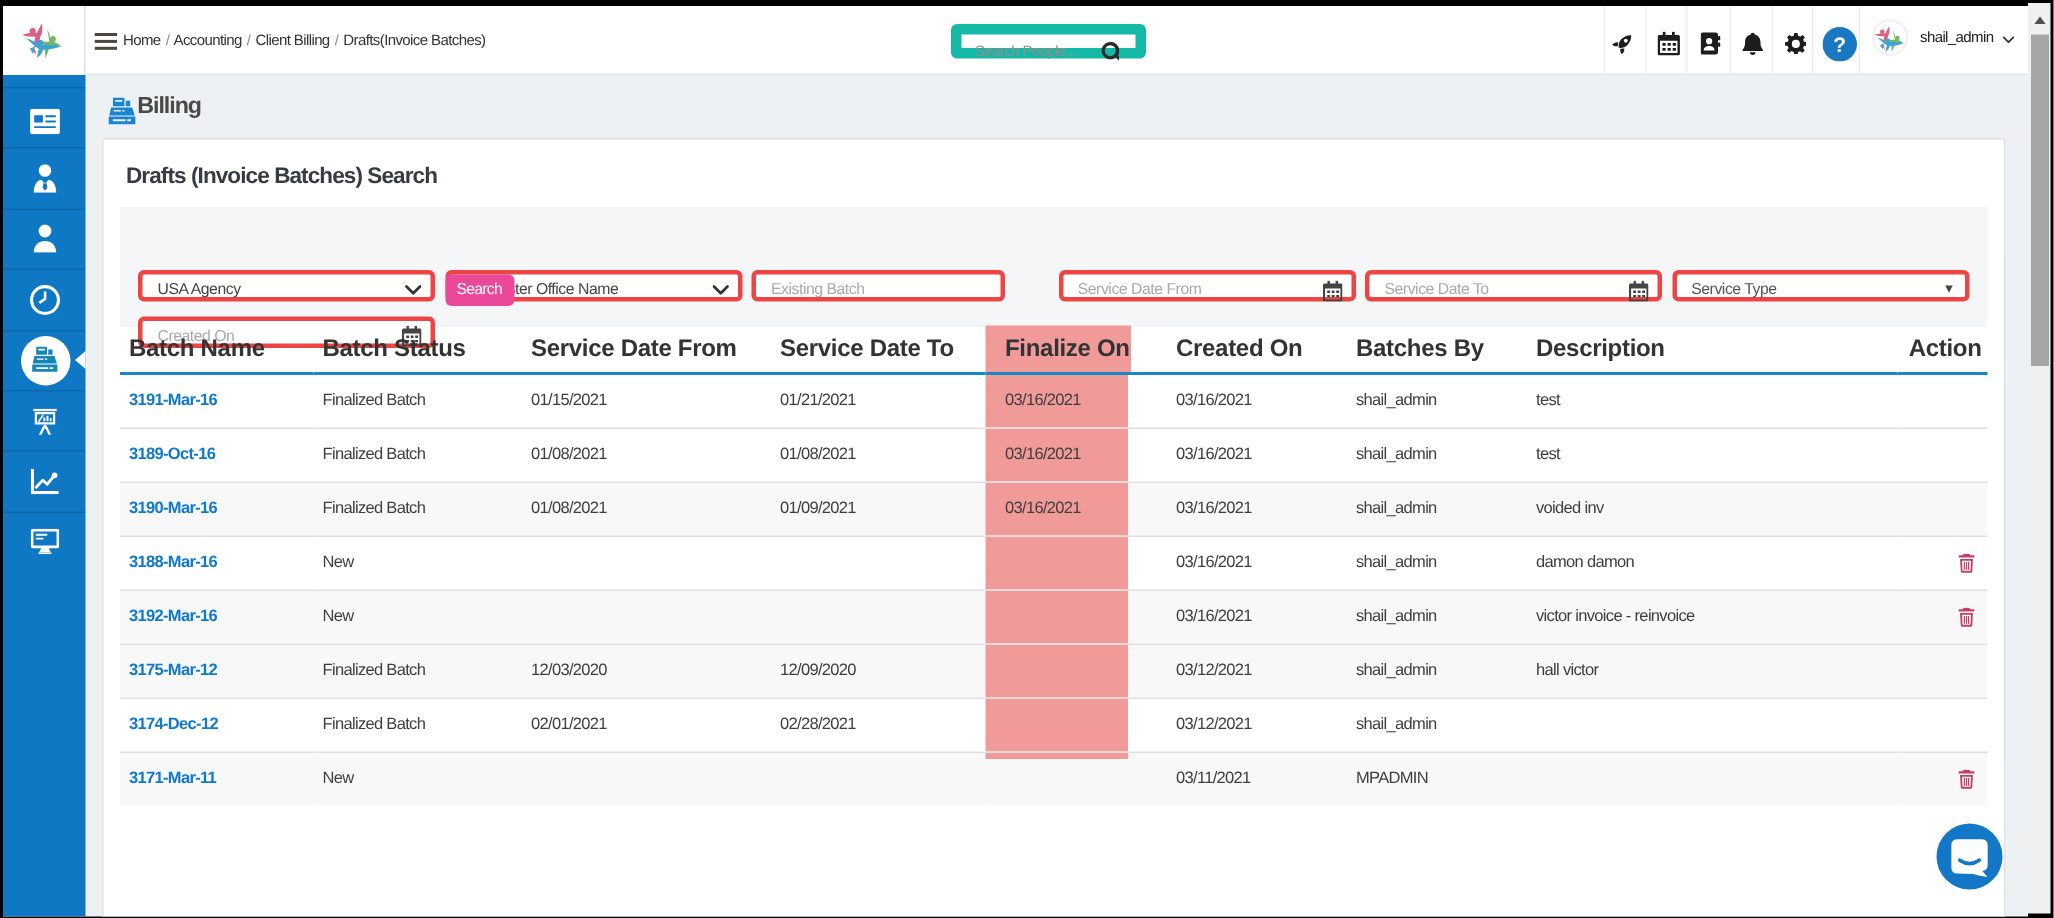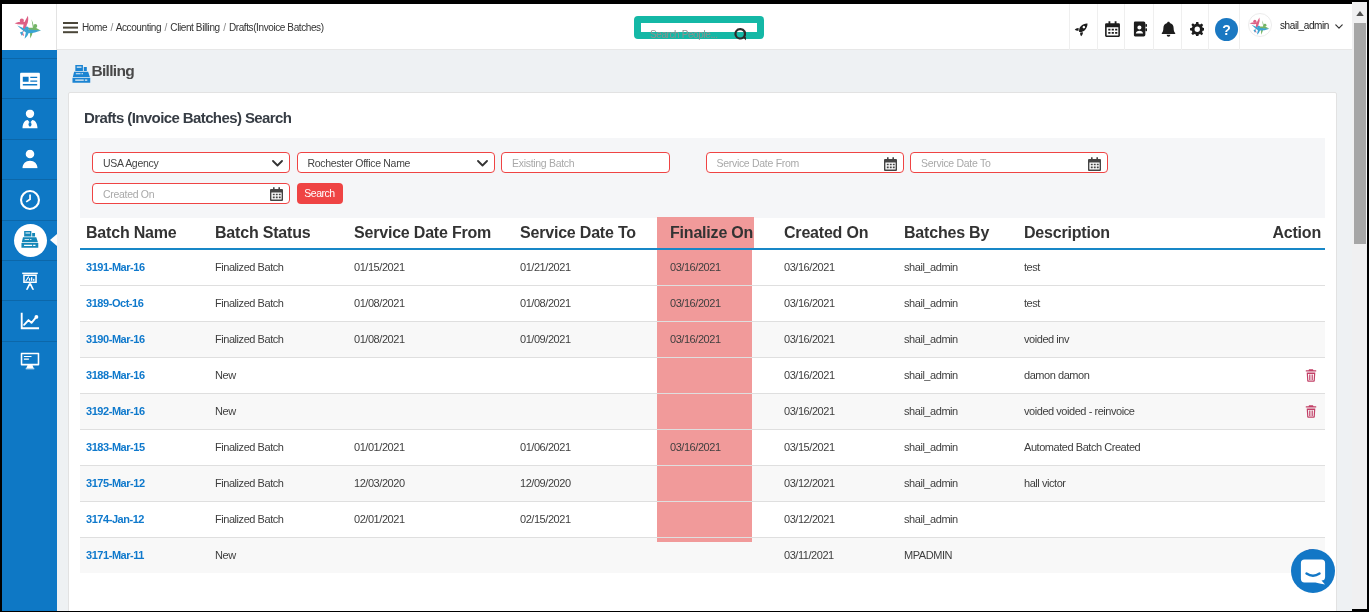--- a/index.html
+++ b/index.html
@@ -24,29 +24,29 @@
 #sbpad { height:8px; }
 .sbactive .circ { position:absolute; left:11.5px; top:3.5px; width:33px; height:33px; background:#fff; border-radius:50%; }
 .sbactive .notch { position:absolute; right:0; top:13.7px; width:0; height:0; border-top:6.5px solid transparent; border-bottom:6.5px solid transparent; border-right:7px solid #fdfdfd; }
 
 #billhead { position:absolute; left:68px; top:58px; height:28px; }
 #billhead .t { position:absolute; left:21.5px; top:0px; font-size:15.5px; font-weight:bold; color:#494949; letter-spacing:-0.7px; }
 
 #card { position:absolute; left:66px; top:88px; width:1269px; height:521px; background:#fff; border:1px solid #e2e2e2; border-radius:2px; }
 #cardtitle { position:absolute; left:15px; top:15.5px; font-size:15px; font-weight:bold; color:#363c44; letter-spacing:-0.6px; }
 #formband { position:absolute; left:11px; top:45px; width:1245px; height:80px; background:#f5f6f8; }
-.fld { position:absolute; height:21px; background:#fff; border:1px solid #ef4444; border-radius:4px; font-size:10.5px; letter-spacing:-0.3px; }
+.fld { position:absolute; height:21px; background:#fff; border:3px solid #ef4444; border-radius:4px; font-size:10.5px; letter-spacing:-0.3px;margin-top:28px; }
 .fld .txt { position:absolute; left:10px; top:4px; color:#444; }
 .fld .phx { position:absolute; left:10px; top:4px; color:#a9a9a9; }
 .fld .chev { position:absolute; right:6px; top:7px; }
 .fld .cal { position:absolute; right:6px; top:3.5px; }
 .fld .tri { position:absolute; right:8px; top:2.5px; font-size:10px; color:#444; }
 .r1 { top:59px; }
 .r2 { top:89.5px; }
-#btnSearch { position:absolute; left:227.5px; top:89.5px; width:46px; height:21px; background:#ef4444; border-radius:4px; color:#fff; font-size:10.5px; letter-spacing:-0.5px; text-align:center; line-height:21px; }
+#btnSearch { position:absolute; left:227.5px; top:89.5px; width:46px; height:21px; background:#ec4899; border-radius:4px; color:#fff; font-size:10.5px; letter-spacing:-0.5px; text-align:center; line-height:21px; }
 
 #tbl { position:absolute; left:11px; top:124px; width:1245px; border-collapse:collapse; table-layout:fixed; font-size:11px; letter-spacing:-0.45px; color:#3e3e3e; }
 #tbl th { height:32px; vertical-align:bottom; padding:0 0 6px 6px; text-align:left; font-size:16px; letter-spacing:-0.2px; font-weight:bold; color:#333; border-bottom:2px solid #1887c7; }
 #tbl td { padding:10px 8px 10px 6px; line-height:15px; height:35px; border-top:1px solid #dfdfdf; }
 #tbl tr.first td { border-top:none;margin-top:19px; }
 #tbl tr.alt td { background-color:#f8f8f8; }
 #tbl .pinkcell { background-image:linear-gradient(#f19a9a,#f19a9a); background-size:95px 100%; background-repeat:no-repeat; padding-left:13px; }
 #tbl .pinktop { background-image:linear-gradient(#f19a9a,#f19a9a); background-size:95px 4px; background-repeat:no-repeat; padding-left:13px; }
 #tbl th.pinkhead { background-image:linear-gradient(#f19a9a,#f19a9a); background-size:97px 100%; background-repeat:no-repeat; padding-left:13px; }
 #tbl .lnk { color:#0f79cc; font-weight:bold; }
@@ -241,20 +241,24 @@
         <span class="phx">Service Date From</span>
         <svg class="cal" width="13" height="14" viewBox="0 0 13 14">
           <path fill="#444" fill-rule="evenodd" d="M1 2h2V0.2h1.6V2h3.8V0.2H10V2h2a1 1 0 0 1 1 1v10a1 1 0 0 1-1 1H1a1 1 0 0 1-1-1V3a1 1 0 0 1 1-1zm0.4 3.4v7.2h10.2V5.4H1.4zm1.4 1.3h1.9v1.6H2.8v-1.6zm3 0h1.9v1.6H5.8v-1.6zm3 0h1.9v1.6H8.8v-1.6zm-6 2.9h1.9v1.6H2.8v-1.6zm3 0h1.9v1.6H5.8v-1.6zm3 0h1.9v1.6H8.8v-1.6z"></path>
         </svg>
       </div>
     <div class="fld r1" style="left:841px;width:198px;">
         <span class="phx">Service Date To</span>
         <svg class="cal" width="13" height="14" viewBox="0 0 13 14">
           <path fill="#444" fill-rule="evenodd" d="M1 2h2V0.2h1.6V2h3.8V0.2H10V2h2a1 1 0 0 1 1 1v10a1 1 0 0 1-1 1H1a1 1 0 0 1-1-1V3a1 1 0 0 1 1-1zm0.4 3.4v7.2h10.2V5.4H1.4zm1.4 1.3h1.9v1.6H2.8v-1.6zm3 0h1.9v1.6H5.8v-1.6zm3 0h1.9v1.6H8.8v-1.6zm-6 2.9h1.9v1.6H2.8v-1.6zm3 0h1.9v1.6H5.8v-1.6zm3 0h1.9v1.6H8.8v-1.6z"></path>
         </svg>
+      </div>
+    <div class="fld r1" style="left:1045.5px;width:198px;">
+        <span class="txt" style="color:#555;">Service Type</span>
+        <span class="tri">▾</span>
       </div>
     <div class="fld r2" style="left:23px;width:198px;">
         <span class="phx">Created On</span>
         <svg class="cal" width="13" height="14" viewBox="0 0 13 14">
           <path fill="#444" fill-rule="evenodd" d="M1 2h2V0.2h1.6V2h3.8V0.2H10V2h2a1 1 0 0 1 1 1v10a1 1 0 0 1-1 1H1a1 1 0 0 1-1-1V3a1 1 0 0 1 1-1zm0.4 3.4v7.2h10.2V5.4H1.4zm1.4 1.3h1.9v1.6H2.8v-1.6zm3 0h1.9v1.6H5.8v-1.6zm3 0h1.9v1.6H8.8v-1.6zm-6 2.9h1.9v1.6H2.8v-1.6zm3 0h1.9v1.6H5.8v-1.6zm3 0h1.9v1.6H8.8v-1.6z"></path>
         </svg>
       </div>
     <div id="btnSearch">Search</div>
 
     <table id="tbl">
@@ -332,54 +336,43 @@
             </td>
           </tr>
         <tr class="alt">
             <td class="lnk">3192-Mar-16</td>
             <td>New</td>
             <td></td>
             <td></td>
             <td class="pinkcell"></td>
             <td>03/16/2021</td>
             <td>shail_admin</td>
-            <td>voided voided - reinvoice</td>
+            <td>victor invoice - reinvoice</td>
             <td class="act trash">
               <svg width="12" height="13" viewBox="0 0 12 13">
                 <path fill="#c24067" fill-rule="evenodd" d="M4.1 0.2 H7.9 L8.5 1.2 H11.2 V2.6 H0.8 V1.2 H3.5 Z M1.7 3.6 H10.3 L9.8 12.0 A0.9 0.9 0 0 1 8.9 12.8 H3.1 A0.9 0.9 0 0 1 2.2 12.0 Z M3.0 4.9 L3.35 11.5 H8.65 L9.0 4.9 Z M4.2 5.6 H5.0 V10.9 H4.2 Z M5.6 5.6 H6.4 V10.9 H5.6 Z M7.0 5.6 H7.8 V10.9 H7.0 Z"></path>
               </svg>
             </td>
-          </tr>
-        <tr>
-            <td class="lnk">3183-Mar-15</td>
-            <td>Finalized Batch</td>
-            <td>01/01/2021</td>
-            <td>01/06/2021</td>
-            <td class="pinkcell">03/16/2021</td>
-            <td>03/15/2021</td>
-            <td>shail_admin</td>
-            <td>Automated Batch Created</td>
-            <td class="act"></td>
           </tr>
         <tr class="alt">
             <td class="lnk">3175-Mar-12</td>
             <td>Finalized Batch</td>
             <td>12/03/2020</td>
             <td>12/09/2020</td>
             <td class="pinkcell"></td>
             <td>03/12/2021</td>
             <td>shail_admin</td>
             <td>hall victor</td>
             <td class="act"></td>
           </tr>
         <tr>
-            <td class="lnk">3174-Jan-12</td>
+            <td class="lnk">3174-Dec-12</td>
             <td>Finalized Batch</td>
             <td>02/01/2021</td>
-            <td>02/15/2021</td>
+            <td>02/28/2021</td>
             <td class="pinkcell"></td>
             <td>03/12/2021</td>
             <td>shail_admin</td>
             <td></td>
             <td class="act"></td>
           </tr>
         <tr class="alt">
             <td class="lnk">3171-Mar-11</td>
             <td>New</td>
             <td></td>

